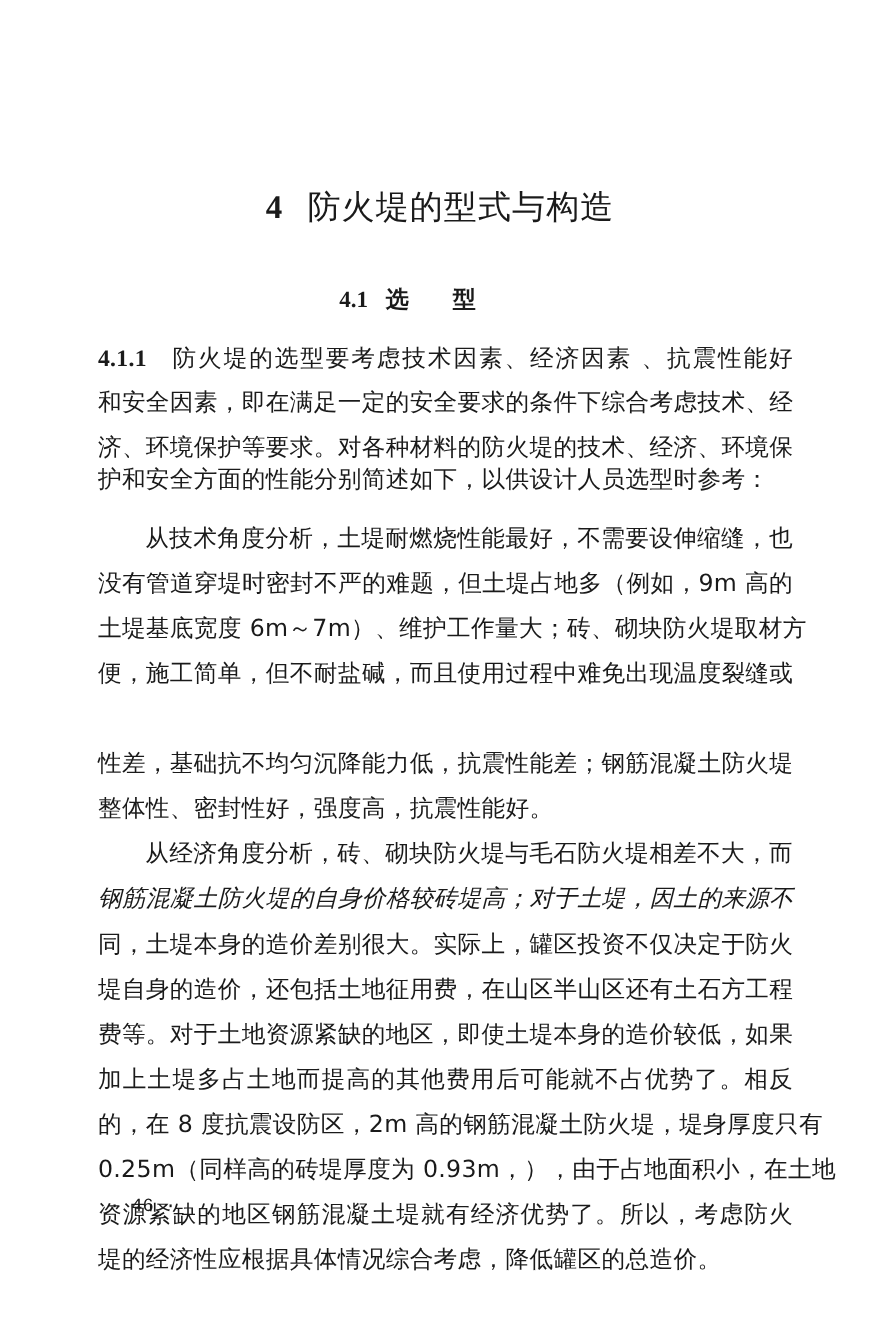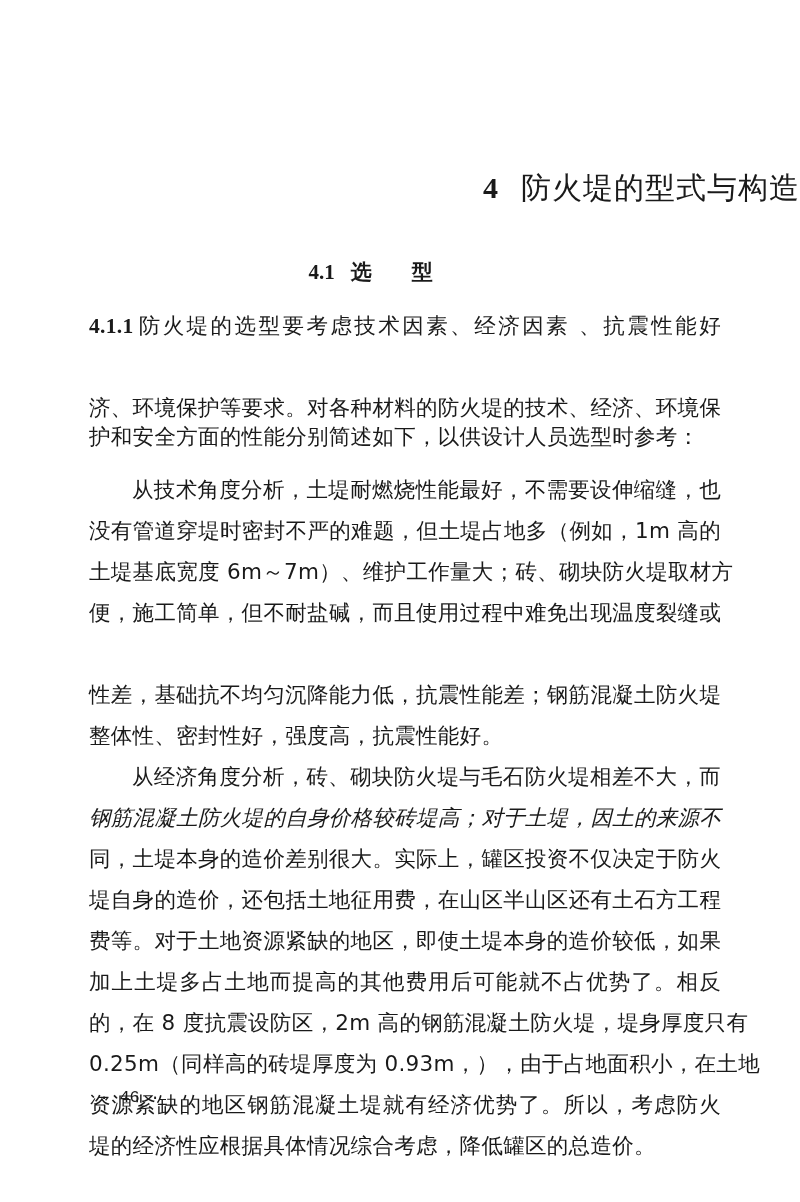--- a/index.html
+++ b/index.html
@@ -7,42 +7,42 @@
       width: 800px; height: 1202px;
       background: #ffffff;
       position: relative;
       overflow: hidden;
       color: #1a1a1a;
       font-family: "DejaVu Serif", "Liberation Serif", serif;
     }
     .page { position: absolute; left: 0; top: 0; width: 800px; height: 1202px; }
     .chapter-title {
       position: absolute; top: 168px; left: 0; width: 800px;
-      text-align: right; font-size: 30px; letter-spacing: 1px;
+      text-align: center; font-size: 30px; letter-spacing: 1px;
       font-family: "DejaVu Sans", "Liberation Sans", sans-serif;
       font-weight: normal;
     }
     .chapter-title .num { font-weight: bold; font-family: "Liberation Serif", serif; margin-right: 22px; }
     .section-title {
       position: absolute; top: 258px; left: 0; width: 741px;
       text-align: center; font-size: 21px; font-weight: bold;
       font-family: "DejaVu Sans", "Liberation Sans", sans-serif;
     }
     .section-title .num { font-family: "Liberation Serif", serif; margin-right: 16px; }
     .section-title .gap { display: inline-block; width: 40px; }
     .line {
       position: absolute; left: 89px; width: 632px;
       font-size: 21.5px; line-height: 30px; white-space: nowrap;
       text-align: justify; text-align-last: justify;
       font-family: "DejaVu Sans", "Liberation Sans", sans-serif;
       letter-spacing: 0.3px;
     }
     .line.last { text-align-last: left; }
     .line.indent { left: 132px; width: 589px; }
-    .clause-num { font-weight: bold; font-family: "Liberation Serif", serif; margin-right: 3px; }
+    .clause-num { font-weight: bold; font-family: "Liberation Serif", serif; margin-right: 22px; }
     .page-number {
       position: absolute; left: 99px; top: 1088px;
       font-size: 17px; font-family: "Liberation Mono", monospace;
     }
   </style>
 </head>
 <body>
 
 <div class="page">
 
@@ -50,25 +50,26 @@
     <span class="num">4</span><span>防火堤的型式与构造</span>
   </div>
 
   <div class="section-title">
     <span class="num">4.1</span><span>选</span><span class="gap"></span><span>型</span>
   </div>
 
   <div class="line" style="top:311px;">
     <span class="clause-num">4.1.1</span><span>防火堤的选型要考虑技术因素、经济因素 、抗震性能好</span>
   </div>
+  <div class="line" style="top:352px;">和安全因素，即在满足一定的安全要求的条件下综合考虑技术、经</div>
   <div class="line" style="top:393px;">济、环境保护等要求。对各种材料的防火堤的技术、经济、环境保</div>
   <div class="line last" style="top:422px;">护和安全方面的性能分别简述如下，以供设计人员选型时参考：</div>
 
   <div class="line indent" style="top:475px;">从技术角度分析，土堤耐燃烧性能最好，不需要设伸缩缝，也</div>
-  <div class="line" style="top:516px;">没有管道穿堤时密封不严的难题，但土堤占地多（例如，1m 高的</div>
+  <div class="line" style="top:516px;">没有管道穿堤时密封不严的难题，但土堤占地多（例如，9m 高的</div>
   <div class="line" style="top:557px;">土堤基底宽度 6m～7m）、维护工作量大；砖、砌块防火堤取材方</div>
   <div class="line" style="top:598px;">便，施工简单，但不耐盐碱，而且使用过程中难免出现温度裂缝或</div>
   <div class="line" style="top:680px;">性差，基础抗不均匀沉降能力低，抗震性能差；钢筋混凝土防火堤</div>
   <div class="line last" style="top:721px;">整体性、密封性好，强度高，抗震性能好。</div>
 
   <div class="line indent" style="top:762px;">从经济角度分析，砖、砌块防火堤与毛石防火堤相差不大，而</div>
   <div class="line" style="top:803px;font-style:italic;">钢筋混凝土防火堤的自身价格较砖堤高；对于土堤，因土的来源不</div>
   <div class="line" style="top:844px;">同，土堤本身的造价差别很大。实际上，罐区投资不仅决定于防火</div>
   <div class="line" style="top:885px;">堤自身的造价，还包括土地征用费，在山区半山区还有土石方工程</div>
   <div class="line" style="top:967px;">加上土堤多占土地而提高的其他费用后可能就不占优势了。相反</div>

